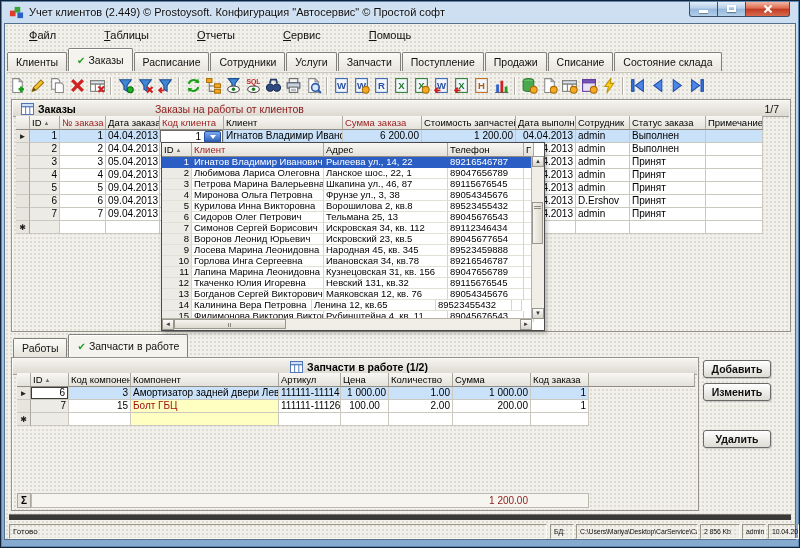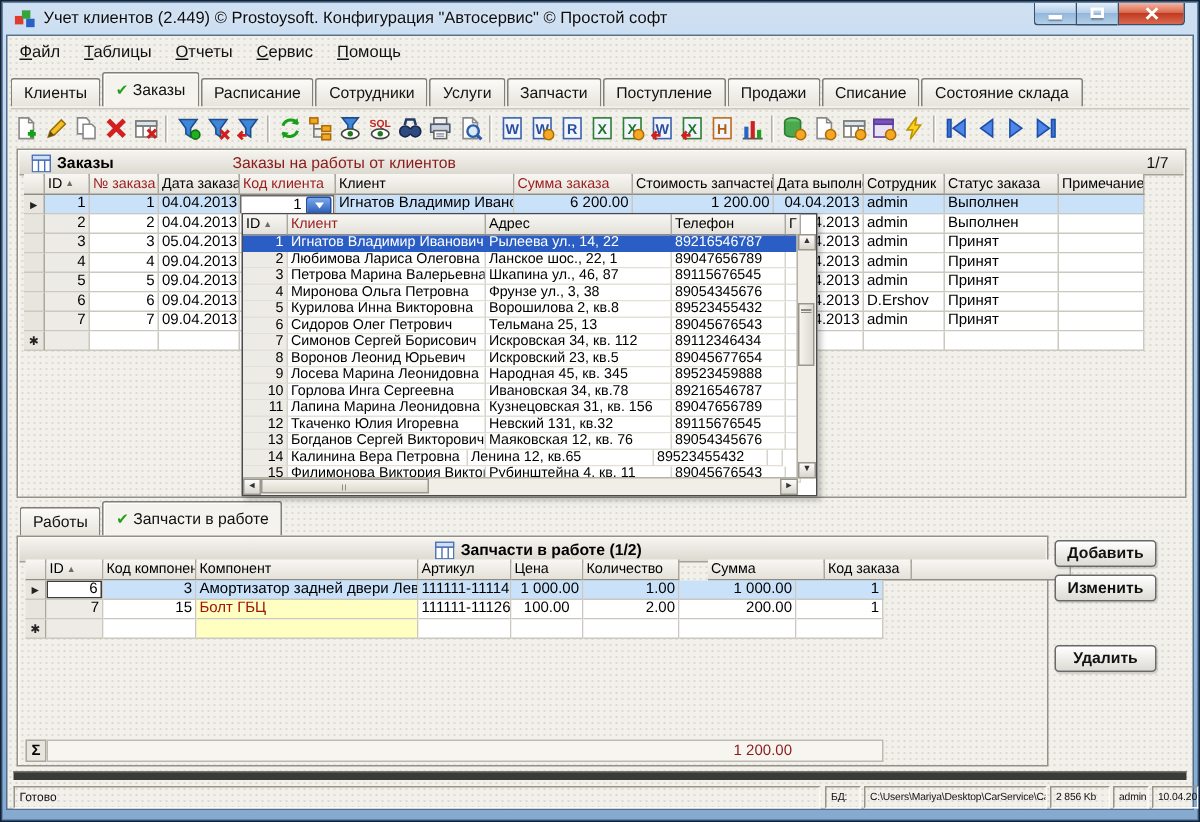--- a/index.html
+++ b/index.html
@@ -21,21 +21,21 @@
   .glyph-min{display:block;width:9px;height:3px;background:#fff;margin:8px auto 0;box-shadow:0 1px 1px rgba(0,0,0,.35);}
   .glyph-max{display:block;width:9px;height:7px;box-sizing:border-box;border:2px solid #fff;margin:3px auto 0;box-shadow:0 1px 1px rgba(0,0,0,.35);}
   .glyph-close{position:relative;display:block;width:10px;height:10px;margin:2px auto 0;}
   .glyph-close::before,.glyph-close::after{content:"";position:absolute;left:4px;top:0;width:2px;height:10px;background:#fff;}
   .glyph-close::before{transform:rotate(45deg);} .glyph-close::after{transform:rotate(-45deg);}
   
   .client{position:absolute;left:3px;top:22px;right:3px;bottom:7px;background:#f2f0ea;
       background-image:radial-gradient(circle,#dcd9d0 .7px,transparent .8px);background-size:4px 4px;
       border:1px solid #55708c;}
   .menubar{position:absolute;left:4px;top:23px;right:4px;height:21px;display:flex;align-items:center;}
-  .mitem{padding:0 8px;font-size:11px;color:#111;}
+  .mitem{padding:0 24px;font-size:11px;color:#111;}
   .mitem u{text-decoration:underline;}
   .tabstrip{position:absolute;display:flex;align-items:flex-end;}
   .tabstrip.top{left:6px;top:45px;right:6px;height:25px;}
   .tabstrip.bottom{left:12px;top:333px;height:23px;}
   .tab{height:19px;box-sizing:border-box;display:flex;align-items:center;gap:3px;padding:0 8px;
        font-size:10.5px;color:#111;background:linear-gradient(#fcfbf8,#e6e4dc);
        border:1px solid #82807a;border-bottom:none;border-radius:2px 2px 0 0;margin-right:1px;white-space:nowrap;}
   .tab.active{height:23px;background:#f5f3ed;box-shadow:inset 1px 1px 0 #fff;}
   .check{color:#1f9e1f;font-size:10px;font-weight:bold;}
   .toolbar{position:absolute;left:6px;top:71px;right:6px;height:25px;display:flex;align-items:center;
@@ -714,21 +714,21 @@
     </div>
     <div id="parts-grid" class="gridbody" style="left:5px;top:15px;">
         <div class="ghead">
           <div class="hcell" style="width: 14px; flex: 0 0 auto;"></div>
           <div class="hcell" style="width: 38px; flex: 0 0 auto;">ID<span class="sort">▲</span></div>
           <div class="hcell" style="width: 62px; flex: 0 0 auto;">Код компонента</div>
           <div class="hcell" style="width: 148px; flex: 0 0 auto;">Компонент</div>
           <div class="hcell" style="width: 62px; flex: 0 0 auto;">Артикул</div>
           <div class="hcell" style="width: 48px; flex: 0 0 auto;">Цена</div>
           <div class="hcell" style="width: 64px; flex: 0 0 auto;">Количество</div>
-          <div class="hcell" style="width: 78px; flex: 0 0 auto; margin-left: 19px;">Сумма</div>
+          <div class="hcell" style="width: 78px; flex: 0 0 auto;">Сумма</div>
           <div class="hcell" style="width: 58px; flex: 0 0 auto;">Код заказа</div>
           <div class="hcell" style="width: 106px; flex: 0 0 auto;"></div>
         </div>
         <div class="grow sel">
           <div class="gcell marker" style="width: 14px; flex: 0 0 auto;">►</div>
           <div class="gcell r" style="padding: 0px; width: 38px; flex: 0 0 auto;">
             <span class="focusbox">6</span>
           </div>
           <div class="gcell r" style="width: 62px; flex: 0 0 auto;">3</div>
           <div class="gcell" style="width: 148px; flex: 0 0 auto;">Амортизатор задней двери Левый</div>

